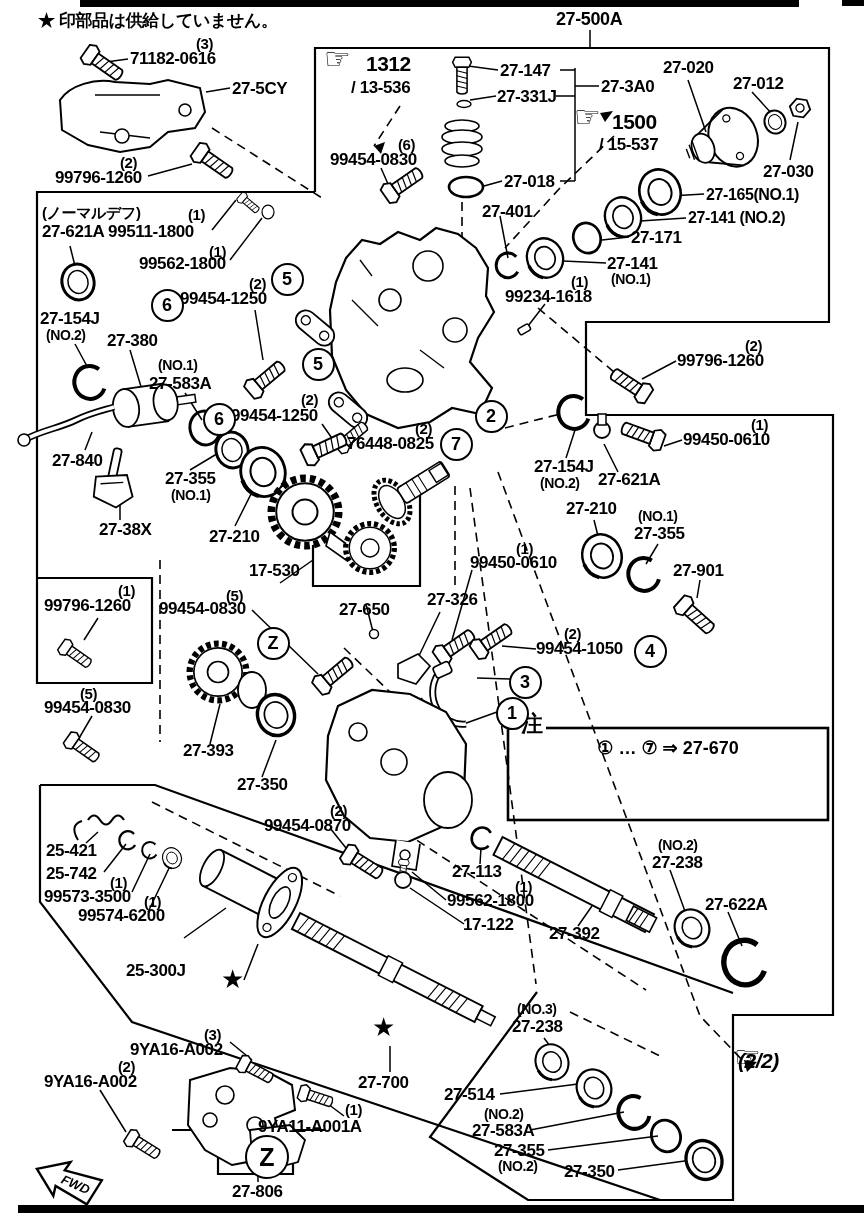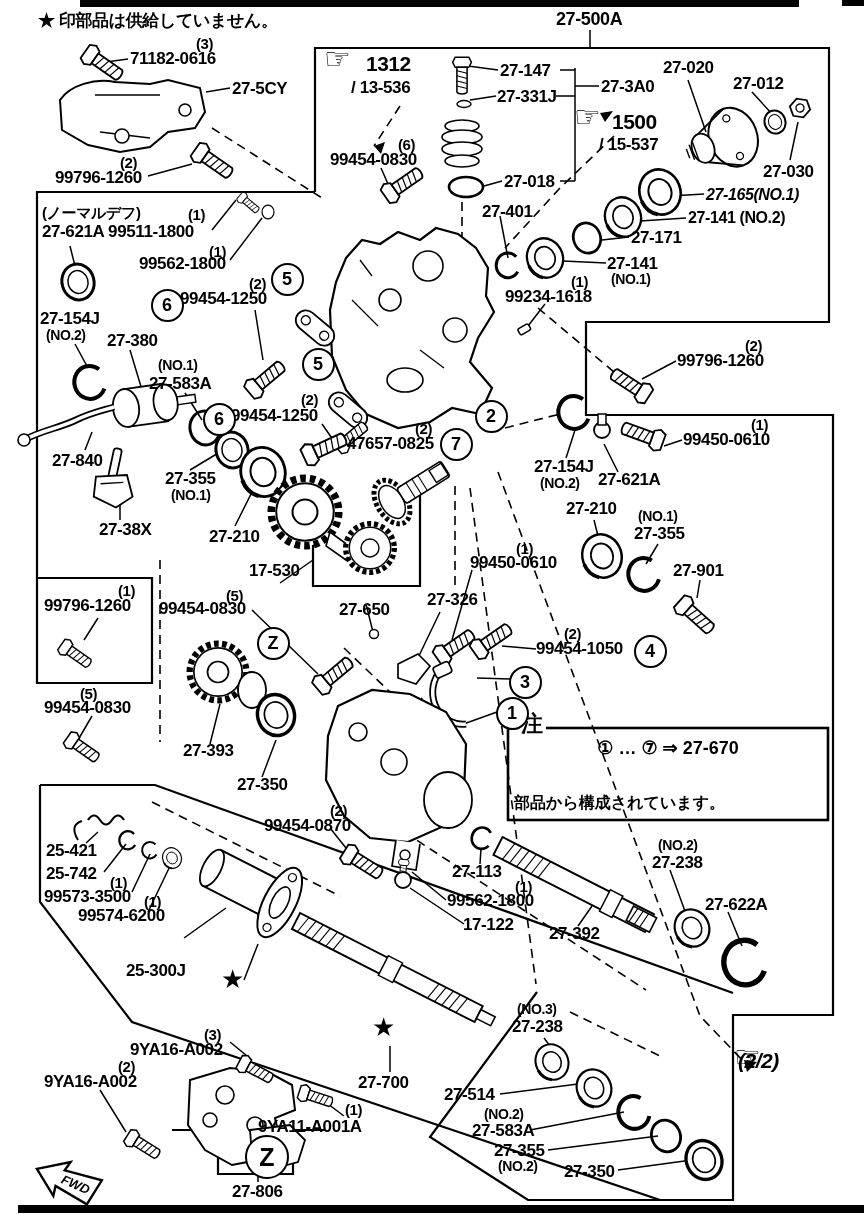--- a/index.html
+++ b/index.html
@@ -325,39 +325,38 @@
 <div class="lbl" style="left:599px;top:136px;">/ 15-537</div>
 
 <span class="hand" style="left:734px;top:1042px;">☞</span>
 <div class="bigref" style="left:738px;top:1049px;font-style:italic;">(2/2)</div>
 
 <span class="star" style="left:221px;top:966px;">★</span>
 <span class="star" style="left:372px;top:1014px;">★</span>
 
 <div id="note-title" style="left:518px;top:709px;">注</div>
 <div class="notebox-line" style="left:508px;top:737px;width:320px;text-align:center;font-size:18px;">① … ⑦ ⇒ 27-670</div>
-<div class="notebox-line" style="left:514px;top:793px;font-size:16px;">部品から構成されています。</div>
 
 <div id="labels-layer">
       <div class="lbl" style="left: 556px; top: 10px; font-size: 18px;">27-500A</div>
       <div class="lbl" style="left: 196px; top: 36px; font-size: 15px;">(3)</div>
       <div class="lbl" style="left: 130px; top: 50px;">71182-0616</div>
       <div class="lbl" style="left: 232px; top: 80px;">27-5CY</div>
       <div class="lbl" style="left: 120px; top: 155px; font-size: 15px;">(2)</div>
       <div class="lbl" style="left: 55px; top: 169px;">99796-1260</div>
       <div class="lbl" style="left: 398px; top: 137px; font-size: 15px;">(6)</div>
       <div class="lbl" style="left: 330px; top: 151px;">99454-0830</div>
       <div class="lbl" style="left: 500px; top: 62px;">27-147</div>
       <div class="lbl" style="left: 497px; top: 88px;">27-331J</div>
       <div class="lbl" style="left: 601px; top: 78px;">27-3A0</div>
       <div class="lbl" style="left: 663px; top: 59px;">27-020</div>
       <div class="lbl" style="left: 733px; top: 75px;">27-012</div>
       <div class="lbl" style="left: 504px; top: 173px;">27-018</div>
       <div class="lbl" style="left: 763px; top: 163px;">27-030</div>
-      <div class="lbl" style="left: 706px; top: 187px; font-size: 16px; font-style: italic;">27-165(NO.1)</div>
+      <div class="lbl" style="left: 706px; top: 187px; font-size: 16px;">27-165(NO.1)</div>
       <div class="lbl" style="left: 688px; top: 210px; font-size: 16px;">27-141 (NO.2)</div>
       <div class="lbl" style="left: 631px; top: 229px;">27-171</div>
       <div class="lbl" style="left: 482px; top: 203px;">27-401</div>
       <div class="lbl" style="left: 607px; top: 255px;">27-141</div>
       <div class="lbl" style="left: 611px; top: 272px; font-size: 14px;">(NO.1)</div>
       <div class="lbl" style="left: 571px; top: 274px; font-size: 15px;">(1)</div>
       <div class="lbl" style="left: 505px; top: 288px;">99234-1618</div>
       <div class="lbl" style="left: 42px; top: 205px; font-size: 15px;">(ノーマルデフ)</div>
       <div class="lbl" style="left: 42px; top: 223px;">27-621A 99511-1800</div>
       <div class="lbl" style="left: 188px; top: 207px; font-size: 15px;">(1)</div>
@@ -371,21 +370,21 @@
       <div class="lbl" style="left: 158px; top: 358px; font-size: 14px;">(NO.1)</div>
       <div class="lbl" style="left: 149px; top: 375px;">27-583A</div>
       <div class="lbl" style="left: 301px; top: 392px; font-size: 15px;">(2)</div>
       <div class="lbl" style="left: 231px; top: 407px;">99454-1250</div>
       <div class="lbl" style="left: 52px; top: 452px;">27-840</div>
       <div class="lbl" style="left: 165px; top: 470px;">27-355</div>
       <div class="lbl" style="left: 171px; top: 488px; font-size: 14px;">(NO.1)</div>
       <div class="lbl" style="left: 99px; top: 521px;">27-38X</div>
       <div class="lbl" style="left: 209px; top: 528px;">27-210</div>
       <div class="lbl" style="left: 415px; top: 421px; font-size: 15px;">(2)</div>
-      <div class="lbl" style="left: 347px; top: 435px;">47657-0825</div>
+      <div class="lbl" style="left: 347px; top: 435px;">76448-0825</div>
       <div class="lbl" style="left: 249px; top: 562px;">17-530</div>
       <div class="lbl" style="left: 339px; top: 601px;">27-650</div>
       <div class="lbl" style="left: 427px; top: 591px;">27-326</div>
       <div class="lbl" style="left: 516px; top: 541px; font-size: 15px;">(1)</div>
       <div class="lbl" style="left: 470px; top: 554px;">99450-0610</div>
       <div class="lbl" style="left: 564px; top: 626px; font-size: 15px;">(2)</div>
       <div class="lbl" style="left: 536px; top: 640px;">99454-1050</div>
       <div class="lbl" style="left: 226px; top: 588px; font-size: 15px;">(5)</div>
       <div class="lbl" style="left: 159px; top: 600px;">99454-0830</div>
       <div class="lbl" style="left: 118px; top: 583px; font-size: 15px;">(1)</div>

